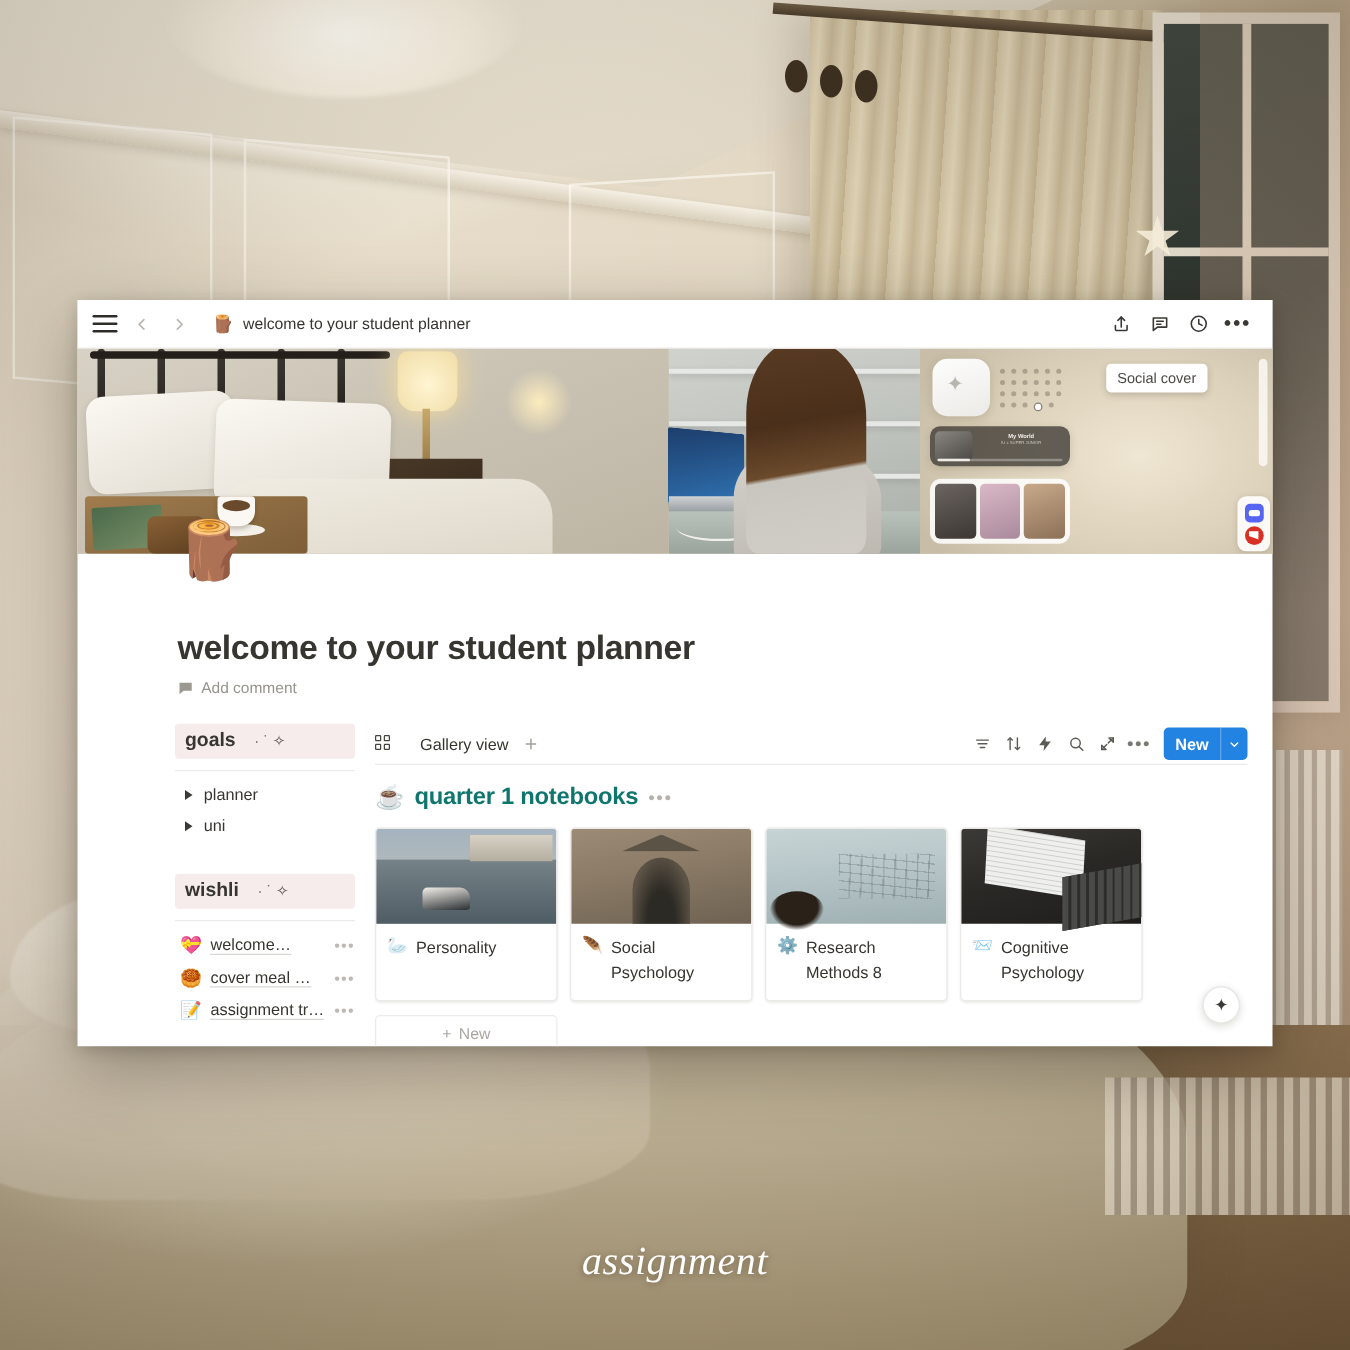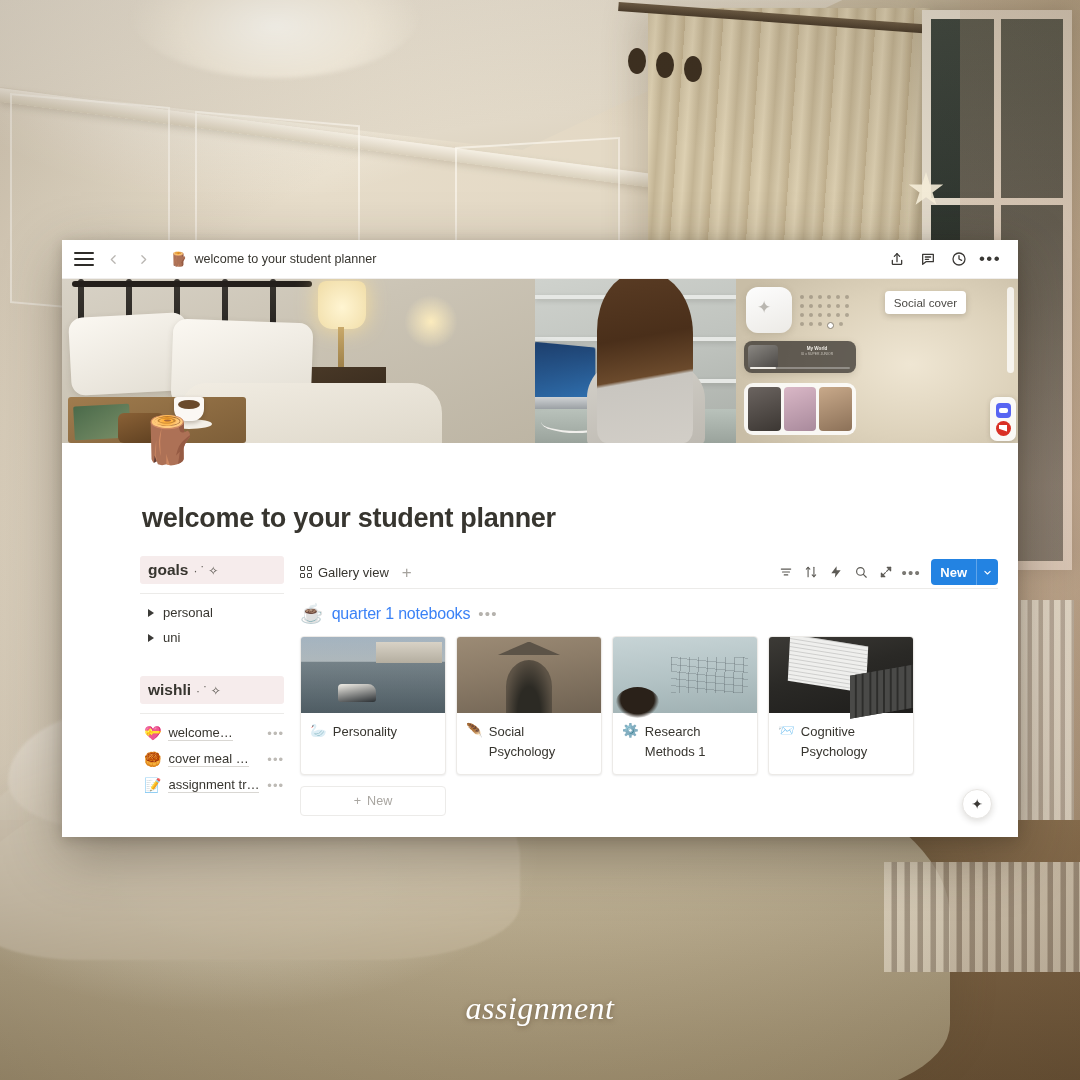--- a/index.html
+++ b/index.html
@@ -384,21 +384,21 @@
   .add-comment svg { width: 13px; height: 13px; color: #9b9892; }
   .add-comment span { font-size: 12.4px; color: #97948e; }
 
   .columns { display: flex; padding: 22px 0 0 78px; }
   .col-left { width: 160px; flex: none; padding-right: 16px; }
   .col-right { flex: 1; padding-right: 20px; }
 
   .sec-head {
     background: #f6ecec; padding: 5px 8px; border-radius: 3px;
     font-size: 15.5px; font-weight: bold; color: #37352f;
-    display: flex; align-items: baseline; gap: 5px;
+    display: flex; align-items: baseline; gap: 15px;
   }
   .sec-head .deco { font-size: 12px; font-weight: normal; color: #5f5b55; }
   .sec-rule { height: 1px; background: #ecebe9; margin: 9px 0 6px; }
   .toggle-row {
     display: flex; align-items: center; gap: 9px;
     padding: 5px 0 5px 8px; cursor: pointer;
   }
   .toggle-tri {
     width: 0; height: 0;
     border-left: 6px solid #3b3a37;
@@ -414,21 +414,21 @@
   .link-emoji { font-size: 14px; line-height: 1; }
   .link-text {
     font-size: 13px; color: #37352f;
     border-bottom: 1px solid #d9d7d3;
     white-space: nowrap; overflow: hidden;
   }
   .link-dots { margin-left: auto; color: #bdbab5; font-size: 13px; letter-spacing: 1px; }
 
   
   .db-toolbar { display: flex; align-items: center; height: 32px; }
-  .view-tab { display: flex; align-items: center; gap: 6px; cursor: pointer; }
+  .view-tab { display: flex; align-items: flex-start; gap: 24px; cursor: pointer; }
   .view-tab .grid-icon {
     display: grid; grid-template-columns: 5px 5px; grid-template-rows: 5px 5px;
     gap: 2px;
   }
   .view-tab .grid-icon i { border: 1.4px solid #46443f; border-radius: 1px; }
   .view-tab span { font-size: 13px; color: #37352f; }
   .view-plus { margin-left: 13px; font-size: 17px; color: #a5a29d; cursor: pointer; line-height: 1; }
   .db-spacer { flex: 1; }
   .tb-icon {
     width: 22px; height: 22px; display: flex; align-items: center; justify-content: center;
@@ -447,21 +447,21 @@
     border-left: 1px solid rgba(255,255,255,.28);
   }
   .new-btn .car svg { width: 9px; height: 9px; }
   .db-rule { height: 1px; background: #ecebe9; }
 
   .db-title-row {
     display: flex; align-items: center; gap: 8px; padding: 15px 0 13px;
   }
   .db-title-emoji { font-size: 19px; line-height: 1; }
   .db-title {
-    font-size: 16px; font-weight: normal; color: #3b82f6; letter-spacing: -.2px;
+    font-size: 19px; font-weight: bold; color: #0f766e; letter-spacing: -.2px;
   }
   .db-title-dots { color: #b5b2ad; font-size: 15px; letter-spacing: 1.3px; cursor: pointer; }
 
   .gallery { display: flex; gap: 10px; }
   .card {
     width: 146px; background: #fff;
     border: 1px solid #eceae7; border-radius: 4px;
     box-shadow: 0 1px 2px rgba(15,15,15,.08);
     overflow: hidden; cursor: pointer;
   }
@@ -702,35 +702,41 @@
       </div>
     </div>
     <div class="change-cover">Social cover</div>
   </div>
 
   <div class="page">
     <div class="page-icon">🪵</div>
 
     <div class="page-head">
       <div class="page-title">welcome to your student planner</div>
+      <div class="add-comment">
+        <svg viewBox="0 0 24 24" fill="currentColor">
+          <path d="M3 4h18v12H9l-6 5V4z"></path>
+          </svg>
+        <span>Add comment</span>
+      </div>
     </div>
 
     <div class="columns">
 
       <div class="col-left">
 
         <div class="sec-head">
           <span>goals</span>
           <span class="deco">· ˙ ✧</span>
         </div>
         <div class="sec-rule"></div>
 
         <div class="toggle-row">
           <span class="toggle-tri"></span>
-          <span class="toggle-label">personal</span>
+          <span class="toggle-label">planner</span>
         </div>
         <div class="toggle-row">
           <span class="toggle-tri"></span>
           <span class="toggle-label">uni</span>
         </div>
 
         <div class="spacer-lg"></div>
 
         <div class="sec-head">
           <span>wishli</span>
@@ -838,21 +844,21 @@
             <div class="card-body">
               <span class="card-emoji">🪶</span>
               <span class="card-label">Social Psychology</span>
             </div>
           </div>
 
           <div class="card">
             <div class="card-thumb th3"></div>
             <div class="card-body">
               <span class="card-emoji">⚙️</span>
-              <span class="card-label">Research Methods 1</span>
+              <span class="card-label">Research Methods 8</span>
             </div>
           </div>
 
           <div class="card">
             <div class="card-thumb th4"></div>
             <div class="card-body">
               <span class="card-emoji">📨</span>
               <span class="card-label">Cognitive Psychology</span>
             </div>
           </div>

